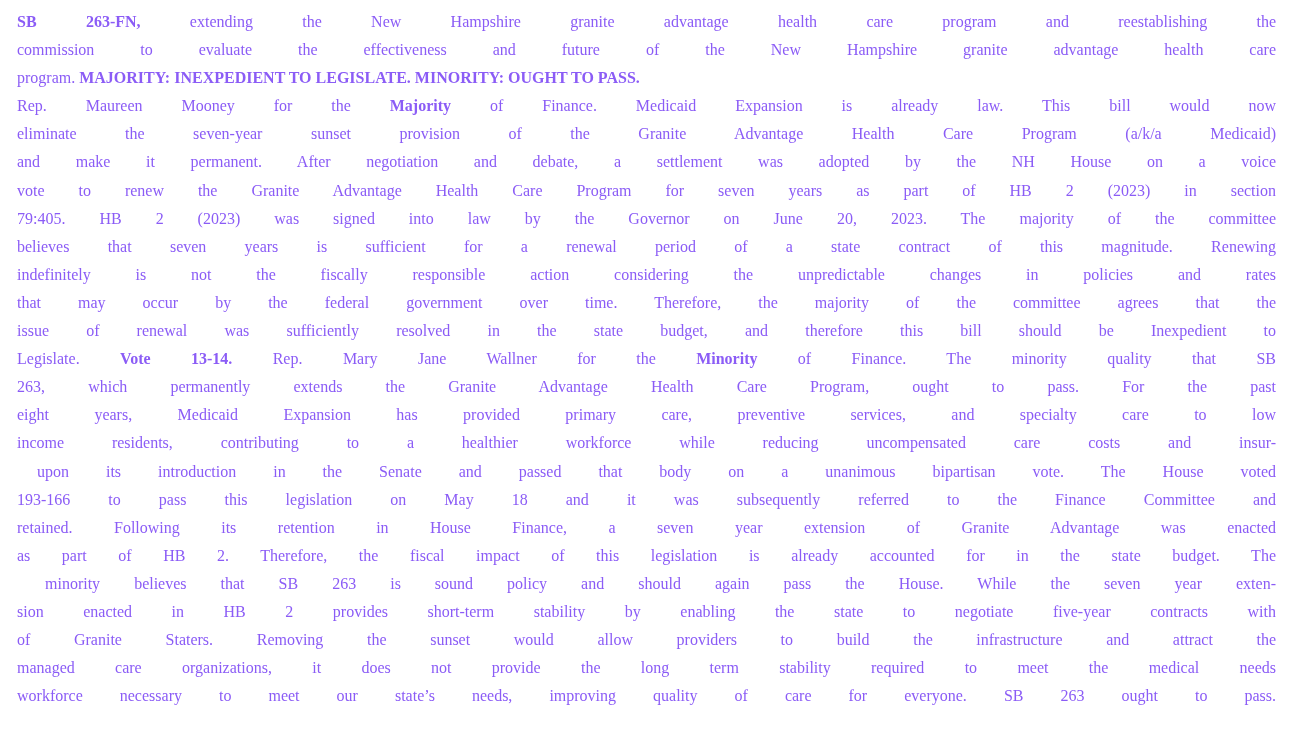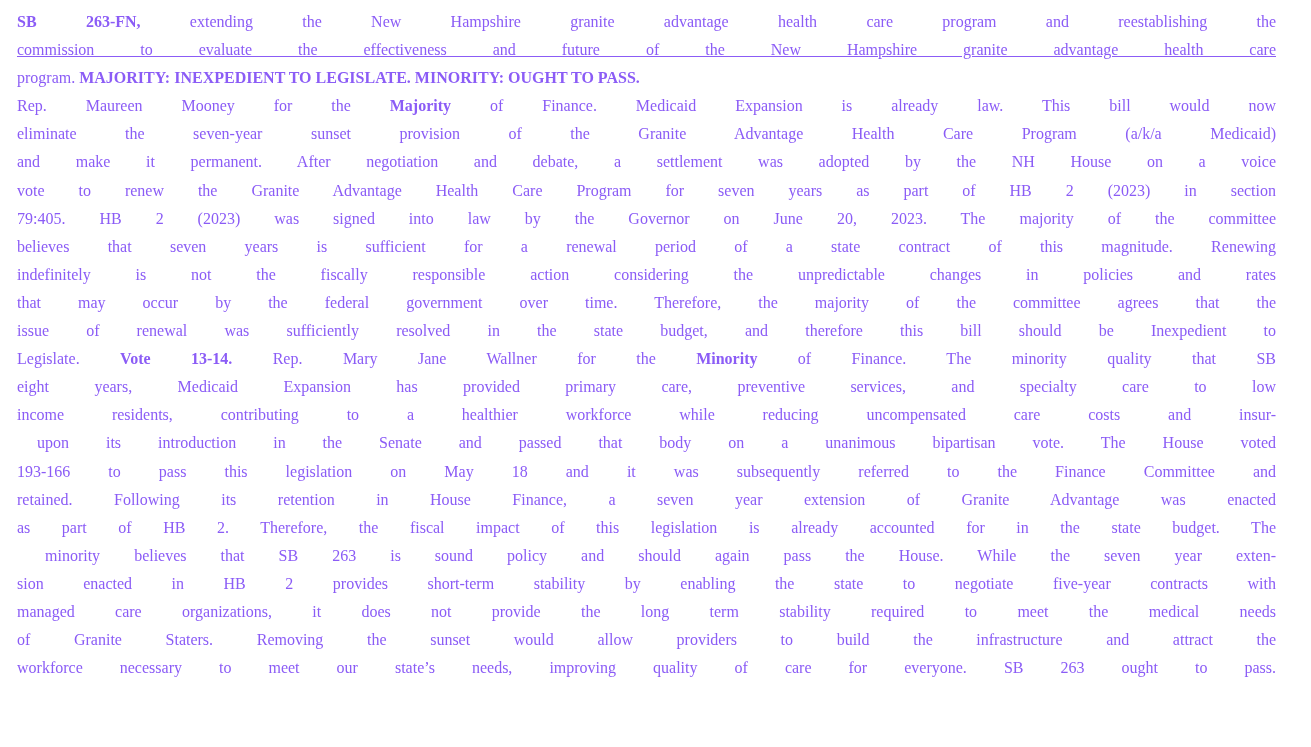--- a/index.html
+++ b/index.html
@@ -15,39 +15,40 @@
     }
     .line.last { text-align-last: left; }
     .line.final { text-align-last: justify; }
     b { font-weight: bold; }
   </style>
 </head>
 <body>
 
 <div class="doc">
   <span class="line" style="white-space: nowrap; display: block;"><span style="white-space: nowrap; word-spacing: 0px;"><b>SB 263-FN,</b><span> extending the New Hampshire granite advantage health care program and reestablishing the</span></span></span>
-  <span class="line" style="white-space: nowrap; display: block; text-decoration: underline;"><span style="white-space: nowrap; word-spacing: 0px;">commission to evaluate the effectiveness and future of the New Hampshire granite advantage health care</span></span>
+  <span class="line" style="white-space: nowrap; display: block;"><span style="white-space: nowrap; word-spacing: 0px;">commission to evaluate the effectiveness and future of the New Hampshire granite advantage health care</span></span>
   <span class="line last"><span>program. </span><b>MAJORITY: INEXPEDIENT TO LEGISLATE. MINORITY: OUGHT TO PASS.</b></span>
 
   <span class="line" style="white-space: nowrap; display: block;"><span style="white-space: nowrap; word-spacing: 0px;"><span>Rep. Maureen Mooney for the </span><b>Majority</b><span> of Finance. Medicaid Expansion is already law. This bill would now</span></span></span>
   <span class="line" style="white-space: nowrap; display: block;"><span style="white-space: nowrap; word-spacing: 0px;">eliminate the seven-year sunset provision of the Granite Advantage Health Care Program (a/k/a Medicaid)</span></span>
   <span class="line" style="white-space: nowrap; display: block;"><span style="white-space: nowrap; word-spacing: 0px;">and make it permanent. After negotiation and debate, a settlement was adopted by the NH House on a voice</span></span>
   <span class="line" style="white-space: nowrap; display: block;"><span style="white-space: nowrap; word-spacing: 0px;">vote to renew the Granite Advantage Health Care Program for seven years as part of HB 2 (2023) in section</span></span>
   <span class="line" style="white-space: nowrap; display: block;"><span style="white-space: nowrap; word-spacing: 0px;">79:405. HB 2 (2023) was signed into law by the Governor on June 20, 2023. The majority of the committee</span></span>
   <span class="line" style="white-space: nowrap; display: block;"><span style="white-space: nowrap; word-spacing: 0px;">believes that seven years is sufficient for a renewal period of a state contract of this magnitude. Renewing</span></span>
   <span class="line" style="white-space: nowrap; display: block;"><span style="white-space: nowrap; word-spacing: 0px;">indefinitely is not the fiscally responsible action considering the unpredictable changes in policies and rates</span></span>
   <span class="line" style="white-space: nowrap; display: block;"><span style="white-space: nowrap; word-spacing: 0px;">that may occur by the federal government over time. Therefore, the majority of the committee agrees that the</span></span>
   <span class="line" style="white-space: nowrap; display: block;"><span style="white-space: nowrap; word-spacing: 0px;">issue of renewal was sufficiently resolved in the state budget, and therefore this bill should be Inexpedient to</span></span>
 
   <span class="line" style="white-space: nowrap; display: block;"><span style="white-space: nowrap; word-spacing: 0.000976562px;"><span>Legislate. </span><b>Vote 13-14.</b><span> Rep. Mary Jane Wallner for the </span><b>Minority</b><span> of Finance. The minority quality that SB</span></span></span>
 
+  <span class="line" style="white-space: nowrap; display: block;"><span style="white-space: nowrap; word-spacing: 0px;">263, which permanently extends the Granite Advantage Health Care Program, ought to pass. For the past</span></span>
   <span class="line" style="white-space: nowrap; display: block;"><span style="white-space: nowrap; word-spacing: 0px;">eight years, Medicaid Expansion has provided primary care, preventive services, and specialty care to low</span></span>
   <span class="line" style="white-space: nowrap; display: block;"><span style="white-space: nowrap; word-spacing: 0px;">income residents, contributing to a healthier workforce while reducing uncompensated care costs and insur-</span></span>
   <span class="line" style="white-space: nowrap; display: block;"><span style="white-space: nowrap; word-spacing: 0px; margin-left: 20px;">upon its introduction in the Senate and passed that body on a unanimous bipartisan vote. The House voted</span></span>
   <span class="line" style="white-space: nowrap; display: block;"><span style="white-space: nowrap; word-spacing: 0px;">193-166 to pass this legislation on May 18 and it was subsequently referred to the Finance Committee and</span></span>
   <span class="line" style="white-space: nowrap; display: block;"><span style="white-space: nowrap; word-spacing: 0px;">retained. Following its retention in House Finance, a seven year extension of Granite Advantage was enacted</span></span>
   <span class="line" style="white-space: nowrap; display: block;"><span style="white-space: nowrap; word-spacing: 0px;">as part of HB 2. Therefore, the fiscal impact of this legislation is already accounted for in the state budget. The</span></span>
   <span class="line" style="white-space: nowrap; display: block;"><span style="white-space: nowrap; word-spacing: 0px; margin-left: 28px;">minority believes that SB 263 is sound policy and should again pass the House. While the seven year exten-</span></span>
   <span class="line" style="white-space: nowrap; display: block;"><span style="white-space: nowrap; word-spacing: 0px;">sion enacted in HB 2 provides short-term stability by enabling the state to negotiate five-year contracts with</span></span>
+  <span class="line" style="white-space: nowrap; display: block;"><span style="white-space: nowrap; word-spacing: 0px;">of Granite Staters. Removing the sunset would allow providers to build the infrastructure and attract the</span></span>
   <span class="line" style="white-space: nowrap; display: block;"><span style="white-space: nowrap; word-spacing: 0px;">managed care organizations, it does not provide the long term stability required to meet the medical needs</span></span>
-  <span class="line" style="white-space: nowrap; display: block;"><span style="white-space: nowrap; word-spacing: 0px;">of Granite Staters. Removing the sunset would allow providers to build the infrastructure and attract the</span></span>
   <span class="line final" style="white-space: nowrap; display: block;"><span style="white-space: nowrap; word-spacing: 0px;">workforce necessary to meet our state’s needs, improving quality of care for everyone. SB 263 ought to pass.</span></span>
 </div>
 
 </body></html>

